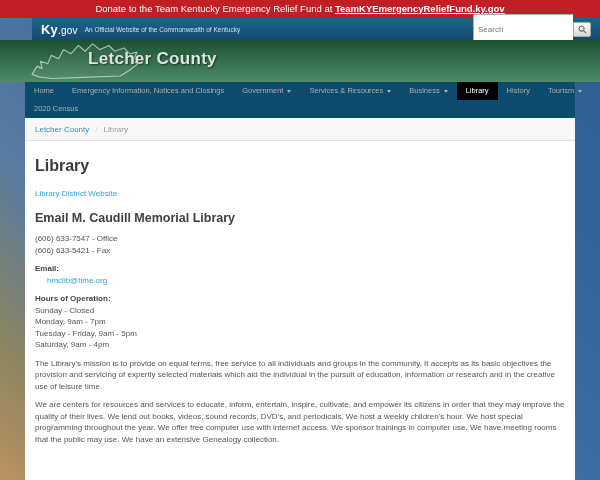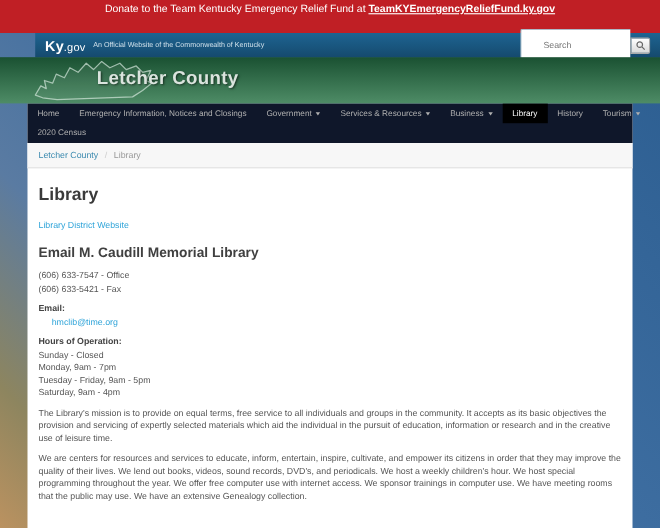--- a/index.html
+++ b/index.html
@@ -1,50 +1,50 @@
 <!DOCTYPE html>
 <html><head>
 <meta charset="utf-8">
 <style>
   * { margin:0; padding:0; box-sizing:border-box; }
   html,body { width:600px; height:480px; overflow:hidden;
     font-family:"Liberation Sans", sans-serif; }
   body { background:linear-gradient(225deg,#2b5d90 0%,#3d6da0 45%,#5a7ba2 70%,#8d855f 88%,#bb9260 100%); }
 
   
-  .banner { height:30px; background:#c01f25; color:#fff; text-align:center;
+  .banner { height:18px; background:#c01f25; color:#fff; text-align:center;
     line-height:18px; font-size:9.5px; }
   .banner a { color:#fff; font-weight:bold; text-decoration:underline; cursor:pointer; }
 
   
   .topbar { height:22px; background:linear-gradient(#1e6492,#154a6e);
     display:flex; align-items:center; padding:0 9px;margin-left:32px; }
   .logo { color:#fff; font-size:13px; font-weight:bold; letter-spacing:0.2px; cursor:pointer; }
   .logo .gov { font-size:10px; font-weight:normal; }
   .tagline { color:#cfe0ea; font-size:6.5px; margin-left:7px; }
   .search { margin-left:auto; display:flex; align-items:center; }
-  .search input { width:100px; height:31px; font-size:8px; padding:0 20px;
+  .search input { width:100px; height:31px; font-size:8px; padding:0 4px;
     border:1px solid #9ab4c4; border-right:none; border-radius:2px 0 0 2px; color:#555;
     font-family:"Liberation Sans", sans-serif; }
   .search button { width:18px; height:15px; background:linear-gradient(#ffffff,#d9d9d9);
     border:1px solid #aaa; border-radius:0 2px 2px 0; cursor:pointer;
     display:flex; align-items:center; justify-content:center; padding:0; }
 
   
   .county-header { height:42px; background:linear-gradient(#1a5132,#4e8c66);
     position:relative; overflow:hidden; }
   .ky-shape { position:absolute; left:26px; top:3px; }
   .county-name { position:absolute; left:88px; top:9px; font-size:17px; font-weight:bold;
     color:#dbe4de; text-shadow:1px 1px 2px rgba(0,0,0,0.55); letter-spacing:0.3px; }
 
   
   .page { width:550px; margin:0 auto; min-height:398px; background:#fff; }
 
   
-  .nav { background:#0f172a; }
+  .nav { background:#0c4a6e; }
   .nav-row { display:flex; }
   .nav-item { font-size:7.5px; color:#b0b0b0; line-height:18px; padding:0 9px;
     cursor:pointer; white-space:nowrap; display:flex; align-items:center; }
   .nav-item.active { background:#000; color:#fff; }
   .caret { display:inline-block; width:0; height:0; margin-left:4px;
     border-left:2.5px solid transparent; border-right:2.5px solid transparent;
     border-top:3px solid #b0b0b0; }
 
   
   .breadcrumb { background:#f7f7f7; border-bottom:1px solid #e2e2e2;

